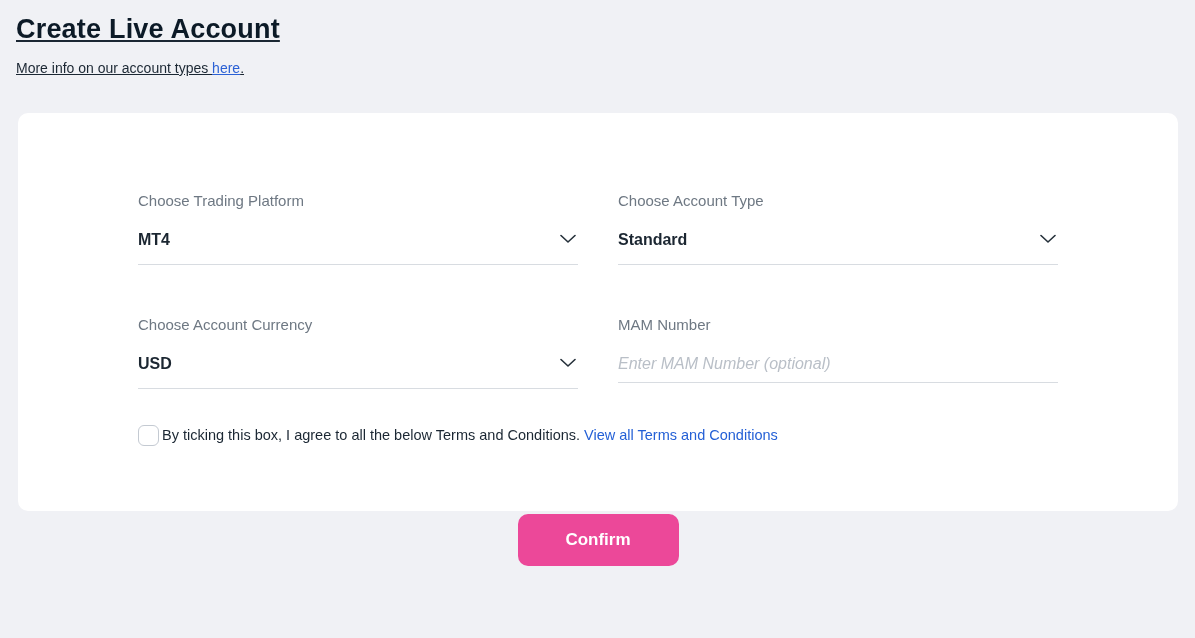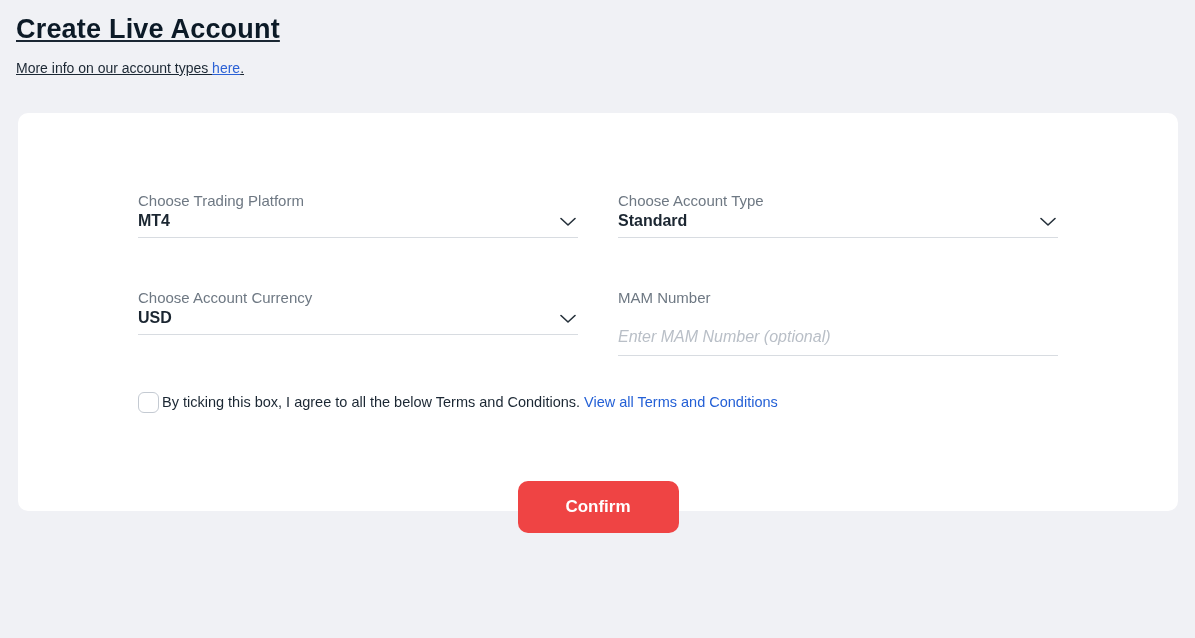--- a/index.html
+++ b/index.html
@@ -40,25 +40,26 @@
     grid-template-columns: 440px 440px;
     column-gap: 40px;
     row-gap: 50px;
   }
   .field-label {
     font-size: 15px;
     color: #6e7883;
     line-height: 20px;
   }
   .select-row {
+    margin-top: 19px;
     display: flex;
-    align-items: flex-end;
+    align-items: flex-start;
     justify-content: space-between;
     border-bottom: 1px solid #d8dce1;
-    padding-bottom: 6px;
+    padding-bottom: 14px;
     cursor: pointer;
   }
   .select-value {
     font-size: 16px;
     font-weight: bold;
     color: #1b2631;
     line-height: 20px;
   }
   .chevron { flex: 0 0 auto; margin-right: 2px; }
   .text-input {
@@ -101,21 +102,21 @@
     color: #2460d6;
     text-decoration: none;
     cursor: pointer;
   }
   .btn-row {
     margin-top: 68px;
     display: flex;
     justify-content: center;
   }
   .confirm-btn {
-    background: #ef4444;
+    background: #ec4899;
     color: #ffffff;
     border: none;
     border-radius: 10px;
     width: 161px;
     height: 52px;
     font-family: "Liberation Sans", sans-serif;
     font-size: 17px;
     font-weight: bold;
     cursor: pointer;
   }

